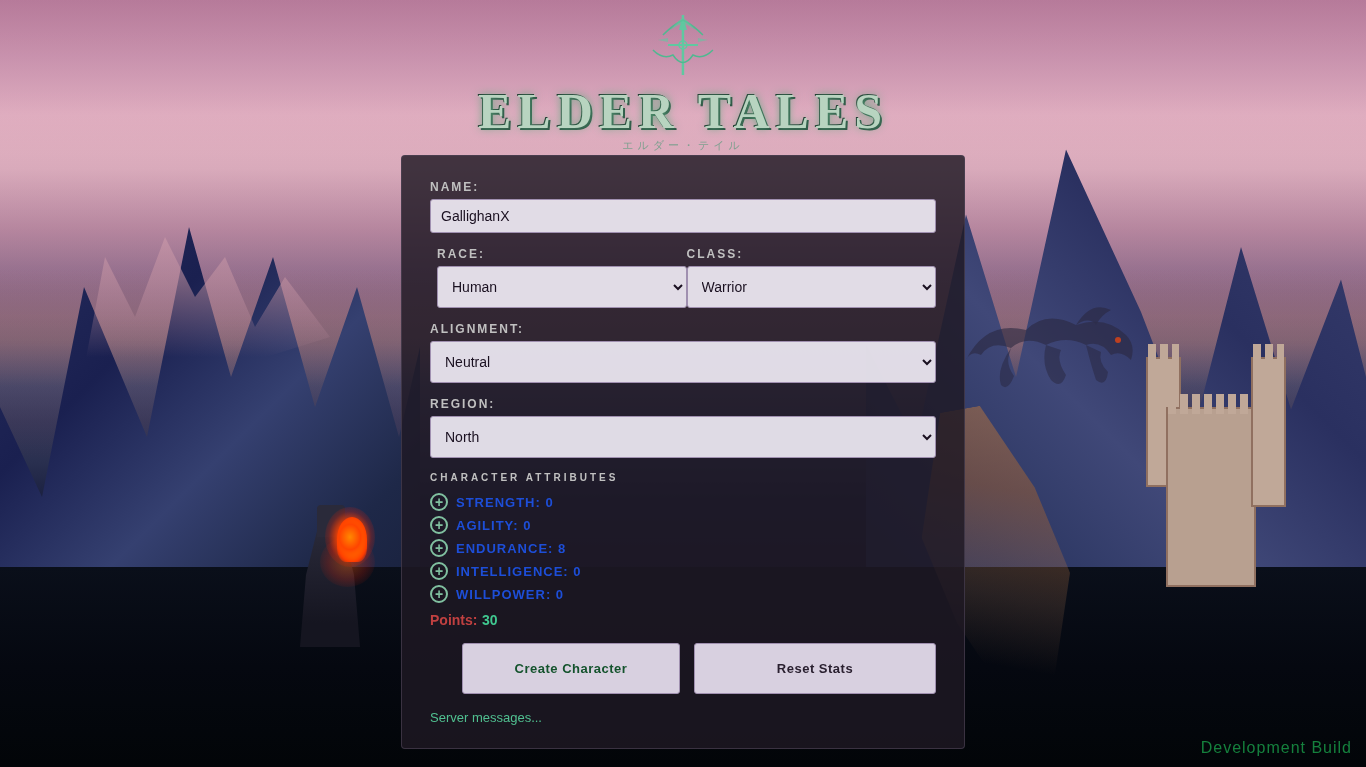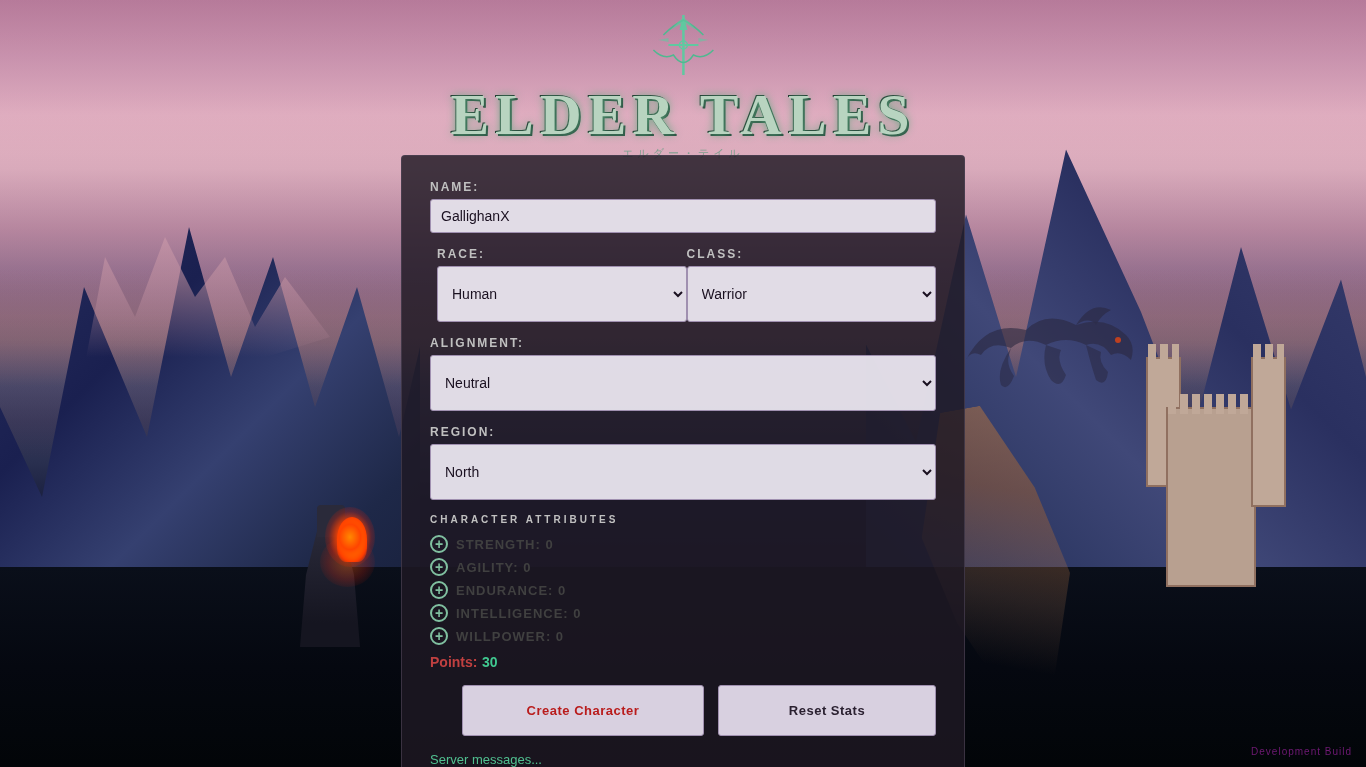--- a/index.html
+++ b/index.html
@@ -235,21 +235,21 @@
       z-index: 10;
     }
 
     .logo-sword {
       width: 100px;
       height: 80px;
       margin: 0 auto;
     }
 
     .logo-title {
-      font-size: 58px;
+      font-size: 50px;
       font-weight: 900;
       letter-spacing: 6px;
       color: #b8d4c0;
       text-shadow: 0 0 10px #60a880, 2px 2px 0 #2a5040, -1px -1px 0 #1a3028;
       font-family: 'Georgia', serif;
       line-height: 1;
       margin-top: -8px;
     }
 
     .logo-subtitle {
@@ -309,21 +309,21 @@
       margin-bottom: 14px;
       margin-left: 7px;
     }
 
     .row-two-col .col {
       flex: 1;
     }
 
     .select-field {
       width: 100%;
-      padding: 18px 10px;
+      padding: 11px 10px;
       background: rgba(240, 235, 245, 0.92);
       border: 1px solid #a090b0;
       border-radius: 3px;
       font-size: 14px;
       color: #1a1020;
       outline: none;
       appearance: auto;
       cursor: pointer;
     }
 
@@ -361,21 +361,21 @@
       font-weight: bold;
       cursor: pointer;
       flex-shrink: 0;
       line-height: 1;
     }
 
     .attribute-text {
       font-size: 13px;
       font-weight: 600;
       letter-spacing: 1px;
-      color: #404040;
+      color: #1d4ed8;
     }
 
     .points-row {
       margin-top: 8px;
       margin-bottom: 14px;
     }
 
     .points-label {
       font-size: 14px;
       font-weight: 600;
@@ -389,27 +389,27 @@
     }
 
     .buttons-row {
       display: flex;
       gap: 14px;
       margin-bottom: 14px;
     }
 
     .btn-create {
       flex: 1;
-      padding: 9px 28px;
+      padding: 9px 4px;
       background: #d8d0e0;
       border: 1px solid #a090b0;
       border-radius: 3px;
       font-size: 13px;
       font-weight: 600;
-      color: #b91c1c;
+      color: #14532d;
       cursor: pointer;
       letter-spacing: 0.5px;
       margin-left: 32px;
     }
 
     .btn-reset {
       flex: 1;
       padding: 17px 16px;
       background: #d8d0e0;
       border: 1px solid #a090b0;
@@ -426,22 +426,22 @@
       color: #50c090;
       cursor: pointer;
       text-decoration: none;
     }
 
     
     .dev-build {
       position: absolute;
       bottom: 10px;
       right: 14px;
-      font-size: 10px;
-      color: #701a75;
+      font-size: 16px;
+      color: #15803d;
       z-index: 10;
       letter-spacing: 1px;
     }
 
     
     .sky-overlay {
       position: absolute;
       inset: 0;
       background: linear-gradient(180deg,
         rgba(160, 100, 140, 0.3) 0%,
@@ -601,21 +601,21 @@
     <span class="attribute-text">STRENGTH: 0</span>
   </div>
 
   <div class="attribute-row">
     <div class="plus-icon">+</div>
     <span class="attribute-text">AGILITY: 0</span>
   </div>
 
   <div class="attribute-row">
     <div class="plus-icon">+</div>
-    <span class="attribute-text">ENDURANCE: 0</span>
+    <span class="attribute-text">ENDURANCE: 8</span>
   </div>
 
   <div class="attribute-row">
     <div class="plus-icon">+</div>
     <span class="attribute-text">INTELLIGENCE: 0</span>
   </div>
 
   <div class="attribute-row">
     <div class="plus-icon">+</div>
     <span class="attribute-text">WILLPOWER: 0</span>

